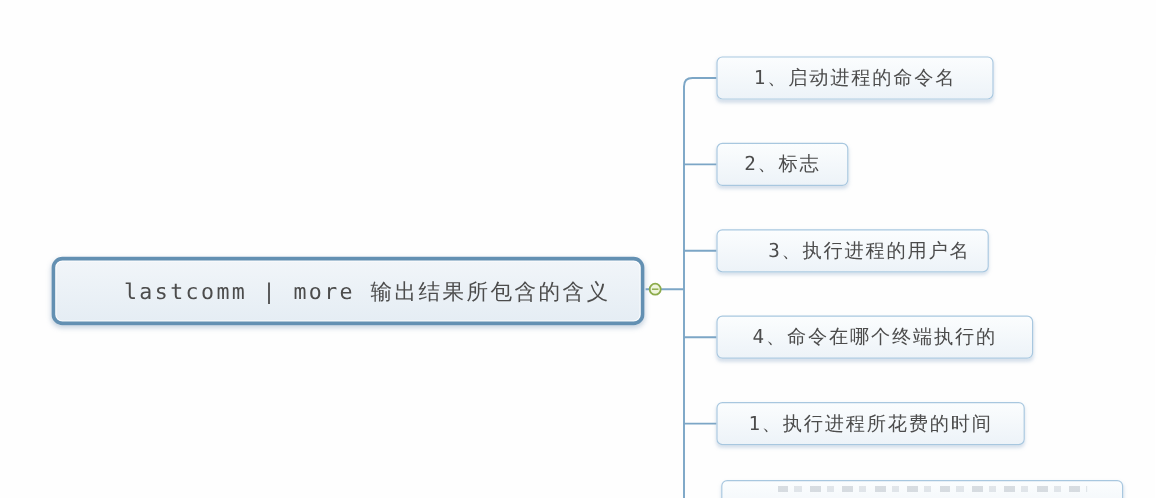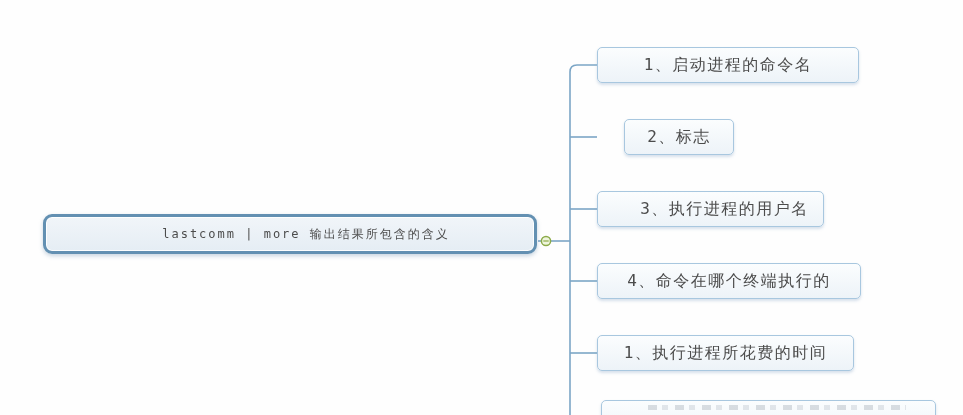--- a/index.html
+++ b/index.html
@@ -28,40 +28,40 @@
     display: flex;
     align-items: center;
     justify-content: center;
     color: #4c4c4c;
     white-space: nowrap;
   }
   .root-node {
     left: 43px;
     top: 214px;
     width: 494px;
-    height: 40px;
+    height: 57px;
     border: 3px solid #6390b2;
     border-radius: 9px;
     background: linear-gradient(180deg, #f1f5f9 0%, #e5edf4 100%);
     box-shadow: 0 2px 4px rgba(120, 150, 180, 0.40), inset 0 0 0 1px rgba(255,255,255,0.85);
-    font-size: 12px;
+    font-size: 18px;
     letter-spacing: 2px;
     padding-left: 32px;
   }
   .branch-node {
     border: 1px solid #a8c7df;
     border-radius: 5px;
     background: linear-gradient(180deg, #fbfdfe 0%, #edf3f8 100%);
     box-shadow: 0 2px 3px rgba(140, 170, 200, 0.35);
     font-size: 16px;
     letter-spacing: 1.5px;
     height: 36px;
   }
-  .b1 { left: 597px; top: 47px;  width: 262px; }
-  .b2 { left: 624px; top: 119px; width: 110px; }
+  .b1 { left: 597px; top: 47px;  width: 231px; }
+  .b2 { left: 597px; top: 119px; width: 110px; }
   .b3 { left: 597px; top: 191px; width: 227px; padding-left: 28px; }
   .b4 { left: 597px; top: 263px; width: 264px; }
   .b5 { left: 597px; top: 335px; width: 257px; }
   .b6 { left: 601px; top: 400px; width: 335px; height: 38px; }
   .ghost-text {
     position: absolute;
     left: 46px;
     top: 4px;
     width: 258px;
     height: 5px;

